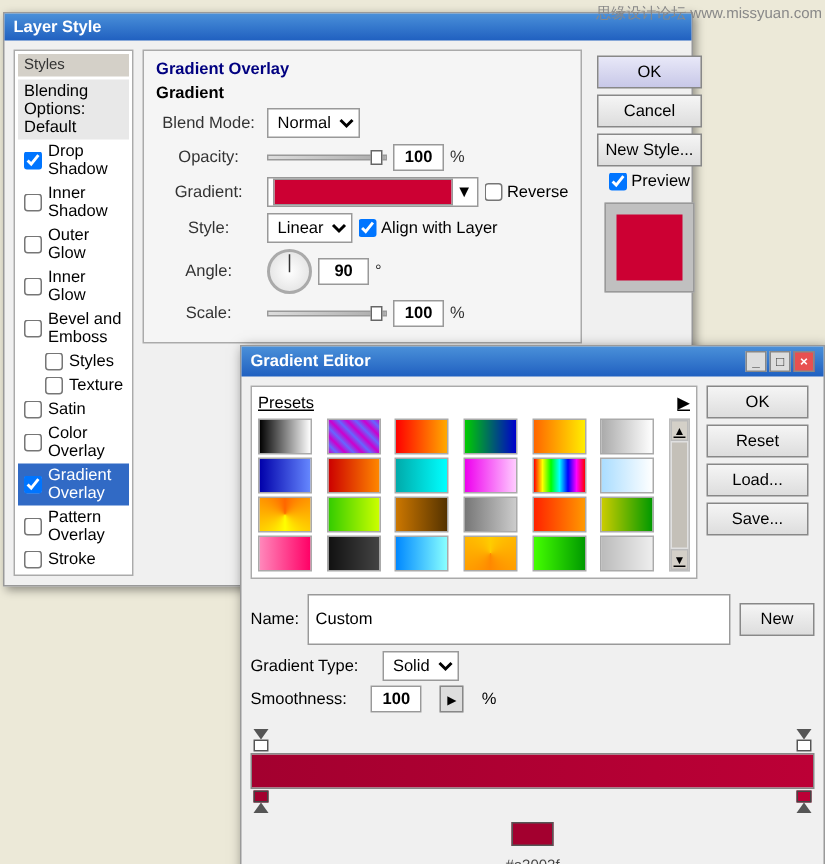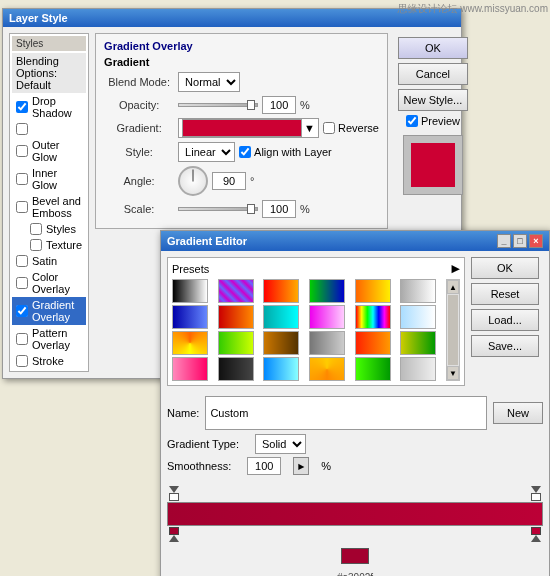--- a/index.html
+++ b/index.html
@@ -158,20 +158,21 @@
       border: 1px solid #666;
     }
 
     .number-input {
       width: 34px;
       height: 18px;
       border: 1px solid #999;
       text-align: center;
       font-size: 11px;
       background: white;
+      font-weight: bold;
     }
 
     .unit-label {
       font-size: 11px;
       color: #333;
     }
 
     .gradient-preview {
       width: 120px;
       height: 18px;
@@ -304,20 +305,21 @@
     }
 
     .ge-body {
       display: flex;
       padding: 6px;
       gap: 6px;
     }
 
     .ge-left {
       flex: 1;
+      text-decoration: underline;
     }
 
     .presets-box {
       border: 1px solid #aaa;
       background: white;
       padding: 4px;
     }
 
     .presets-title {
       font-size: 11px;
@@ -469,20 +471,21 @@
       <div class="sidebar-title">Styles</div>
       <div class="sidebar-item section-header">
         <span>Blending Options: Default</span>
       </div>
       <div class="sidebar-item">
         <input type="checkbox" checked="" style="">
         <span>Drop Shadow</span>
       </div>
       <div class="sidebar-item">
         <input type="checkbox" style="">
+        <span>Inner Shadow</span>
       </div>
       <div class="sidebar-item">
         <input type="checkbox" style="">
         <span>Outer Glow</span>
       </div>
       <div class="sidebar-item">
         <input type="checkbox" style="">
         <span>Inner Glow</span>
       </div>
       <div class="sidebar-item">

